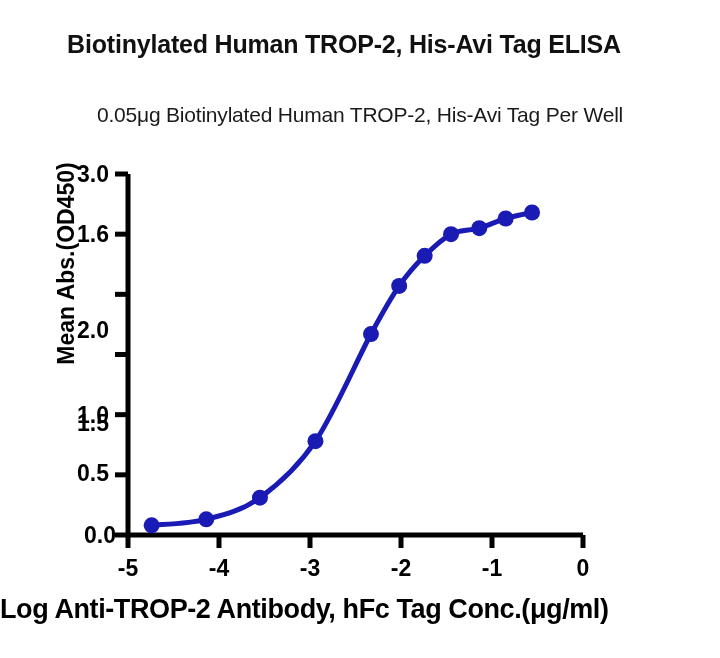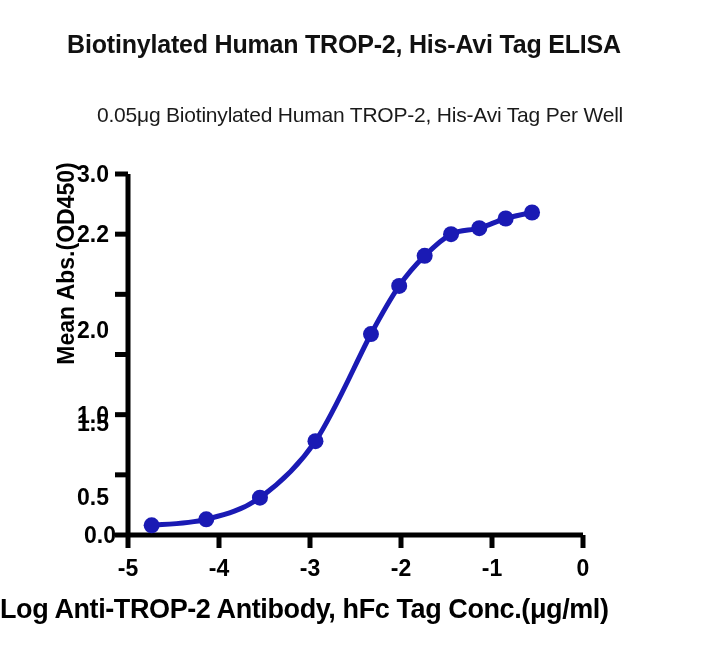--- a/index.html
+++ b/index.html
@@ -139,25 +139,25 @@
           <circle cx="424.66" cy="255.83" r="8" fill="#1a1ab4"></circle>
           <circle cx="451.05" cy="234.17" r="8" fill="#1a1ab4"></circle>
           <circle cx="479.26" cy="228.15" r="8" fill="#1a1ab4"></circle>
           <circle cx="505.65" cy="218.52" r="8" fill="#1a1ab4"></circle>
           <circle cx="532.04" cy="212.51" r="8" fill="#1a1ab4"></circle>
         </g>
     </svg>
 
     <div id="y-tick-labels">
         <div class="tick-label-y" style="left: 56px; top: 524px;">0.0</div>
-        <div class="tick-label-y" style="left: 49px; top: 486px;">0.5</div>
+        <div class="tick-label-y" style="left: 49px; top: 462px;">0.5</div>
         <div class="tick-label-y" style="left: 49px; top: 404px;">1.0</div>
         <div class="tick-label-y" style="left: 49px; top: 364px; margin-top: 48px;">1.5</div>
         <div class="tick-label-y" style="left: 49px; top: 283.333px; margin-top: 36px;">2.0</div>
-        <div class="tick-label-y" style="left: 49px; top: 223.167px;">2.2</div>
+        <div class="tick-label-y" style="left: 49px; top: 223.167px;">1.6</div>
         <div class="tick-label-y" style="left: 49px; top: 163px;">3.0</div>
       </div>
     <div id="x-tick-labels">
         <div class="tick-label-x" style="left: 106px; top: 557px;">-5</div>
         <div class="tick-label-x" style="left: 197px; top: 557px;">-4</div>
         <div class="tick-label-x" style="left: 288px; top: 557px;">-3</div>
         <div class="tick-label-x" style="left: 379px; top: 557px;">-2</div>
         <div class="tick-label-x" style="left: 470px; top: 557px;">-1</div>
         <div class="tick-label-x" style="left: 561px; top: 557px;">0</div>
       </div>

